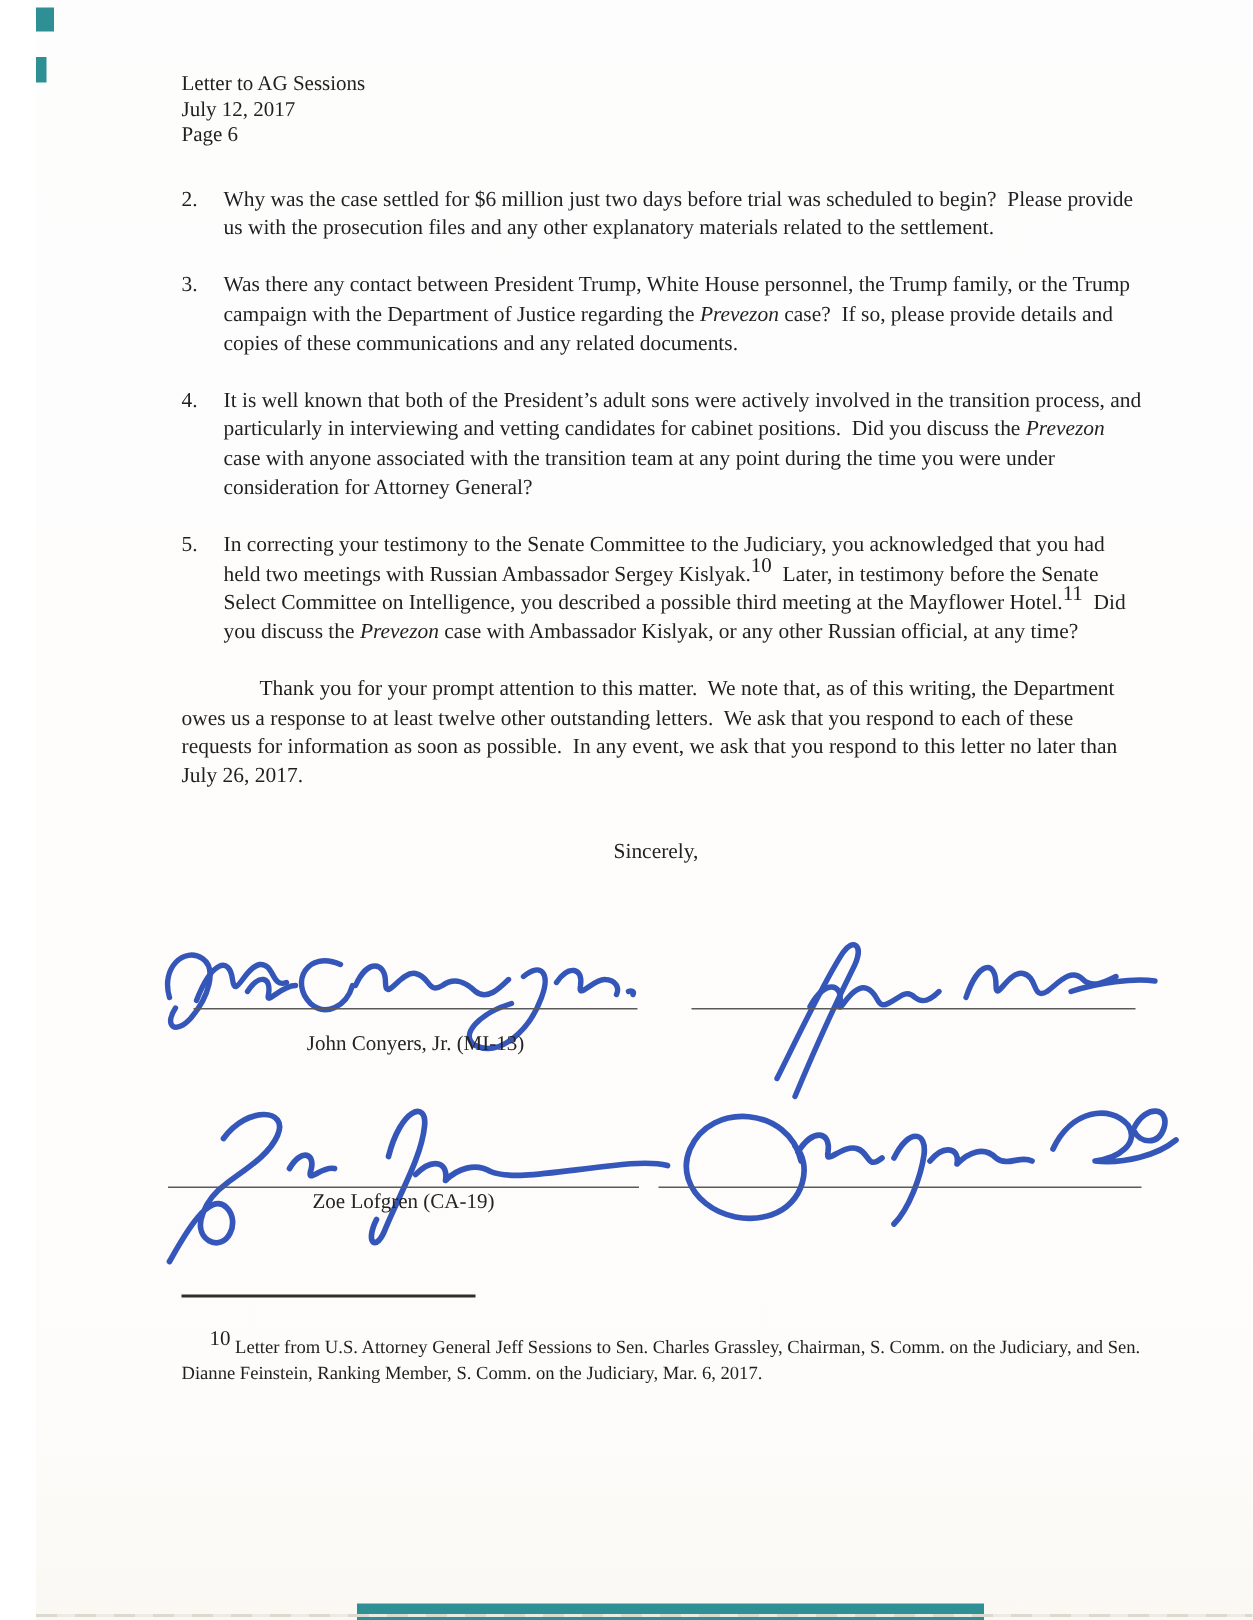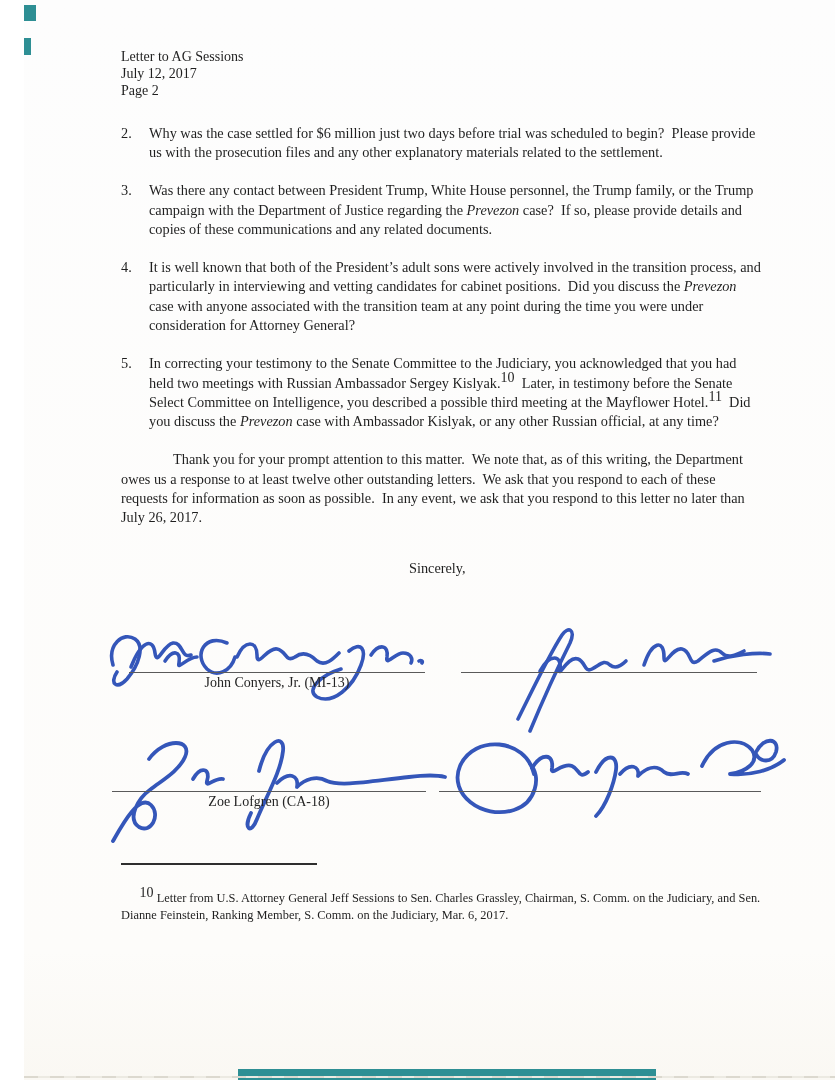--- a/index.html
+++ b/index.html
@@ -41,21 +41,21 @@
 </head>
 <body>
 
 <div class="page">
 
   <div class="content">
 
     <div class="doc-header">
       <div>Letter to AG Sessions</div>
       <div>July 12, 2017</div>
-      <div>Page 2</div>
+      <div>Page 6</div>
     </div>
 
     <div class="questions">
       <div class="q-item">
         <span class="q-num">2.</span>
         <div class="q-text"><span>Why was the case settled for $6 million just two days before trial was scheduled to begin?  Please provide us with the prosecution files and any other explanatory materials related to the settlement.</span></div>
       </div>
       <div class="q-item">
         <span class="q-num">3.</span>
         <div class="q-text"><span>Was there any contact between President Trump, White House personnel, the Trump family, or the Trump campaign with the Department of Justice regarding the </span><i>Prevezon</i><span> case?  If so, please provide details and copies of these communications and any related documents.</span></div>
@@ -94,21 +94,21 @@
           <path d="M44,100 C58,72 76,34 88,16 C94,7 102,10 96,24 C84,48 66,88 56,112"></path>
           <path d="M66,52 C76,34 88,36 86,50 C84,60 94,36 104,40 C112,43 110,54 118,50 C126,46 130,40 136,46 C142,51 148,46 152,42"></path>
           <path d="M170,46 C178,22 190,20 190,38 C190,50 198,28 208,30 C218,32 214,48 224,42 C232,36 240,26 248,34 C254,40 262,36 270,32"></path>
           <path d="M240,42 C258,36 282,33 296,35"></path>
         </g>
       </svg>
 
       <div class="sig-line" style="left:8px; top:91px; width:296px;"></div>
       <div class="sig-line" style="left:340px; top:91px; width:296px;"></div>
 
-      <div class="sig-name" style="left:8px; top:94px; width:296px;">John Conyers, Jr. (MI-13)</div>
+      <div class="sig-name" style="left:8px; top:108px; width:296px;">John Conyers, Jr. (MI-13)</div>
 
       <svg class="sig-svg" style="left:-12px; top:150px;" width="340" height="118" viewBox="0 0 340 118">
         <g fill="none" stroke="#2448b4" stroke-width="3.8" stroke-linecap="round" stroke-linejoin="round" opacity="0.92">
           <path d="M40,28 C56,6 84,8 76,26 C70,40 52,50 42,58 C28,68 18,88 30,96 C42,103 52,84 42,74 C30,62 12,96 4,110"></path>
           <path d="M84,48 C92,34 102,38 98,50 C96,58 106,46 114,48"></path>
           <path d="M150,40 C158,8 176,2 174,20 C172,40 158,64 148,88 C142,104 134,98 142,82"></path>
           <path d="M168,52 C180,40 190,44 188,56 C196,48 208,44 218,50 C232,56 262,50 300,46 C316,44 328,44 336,46"></path>
         </g>
       </svg>
 
@@ -119,21 +119,21 @@
           <path d="M162,48 C172,28 184,30 182,46 C180,60 172,82 162,92"></path>
           <path d="M186,50 C196,38 206,42 204,52 C212,44 222,40 230,48 C238,54 246,46 254,50"></path>
           <path d="M268,42 C280,16 306,12 318,26 C326,38 312,48 296,50 C316,52 338,46 350,36"></path>
           <path d="M322,28 C330,12 346,14 342,28 C338,40 326,38 322,30"></path>
         </g>
       </svg>
 
       <div class="sig-line" style="left:-9px; top:210px; width:314px;"></div>
       <div class="sig-line" style="left:318px; top:210px; width:322px;"></div>
 
-      <div class="sig-name" style="left:-9px; top:213px; width:314px;">Zoe Lofgren (CA-18)</div>
+      <div class="sig-name" style="left:-9px; top:213px; width:314px;">Zoe Lofgren (CA-19)</div>
     </div>
 
     <div class="fn-divider"></div>
 
     <div class="footnote">
       <sup>10</sup><span><span> Letter from U.S. Attorney General Jeff Sessions to Sen. Charles Grassley, Chairman, S. Comm. on the Judiciary, and Sen. Dianne Feinstein, Ranking Member, S. Comm. on the Judiciary, Mar. 6, 2017.</span></span>
     </div>
 
 
   </div>

